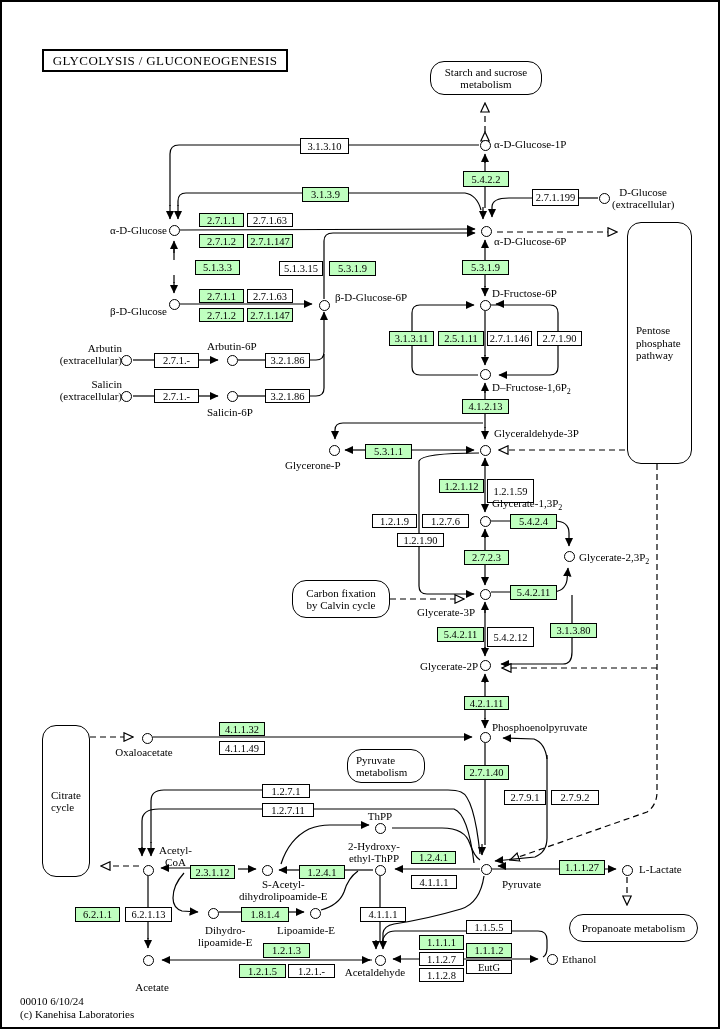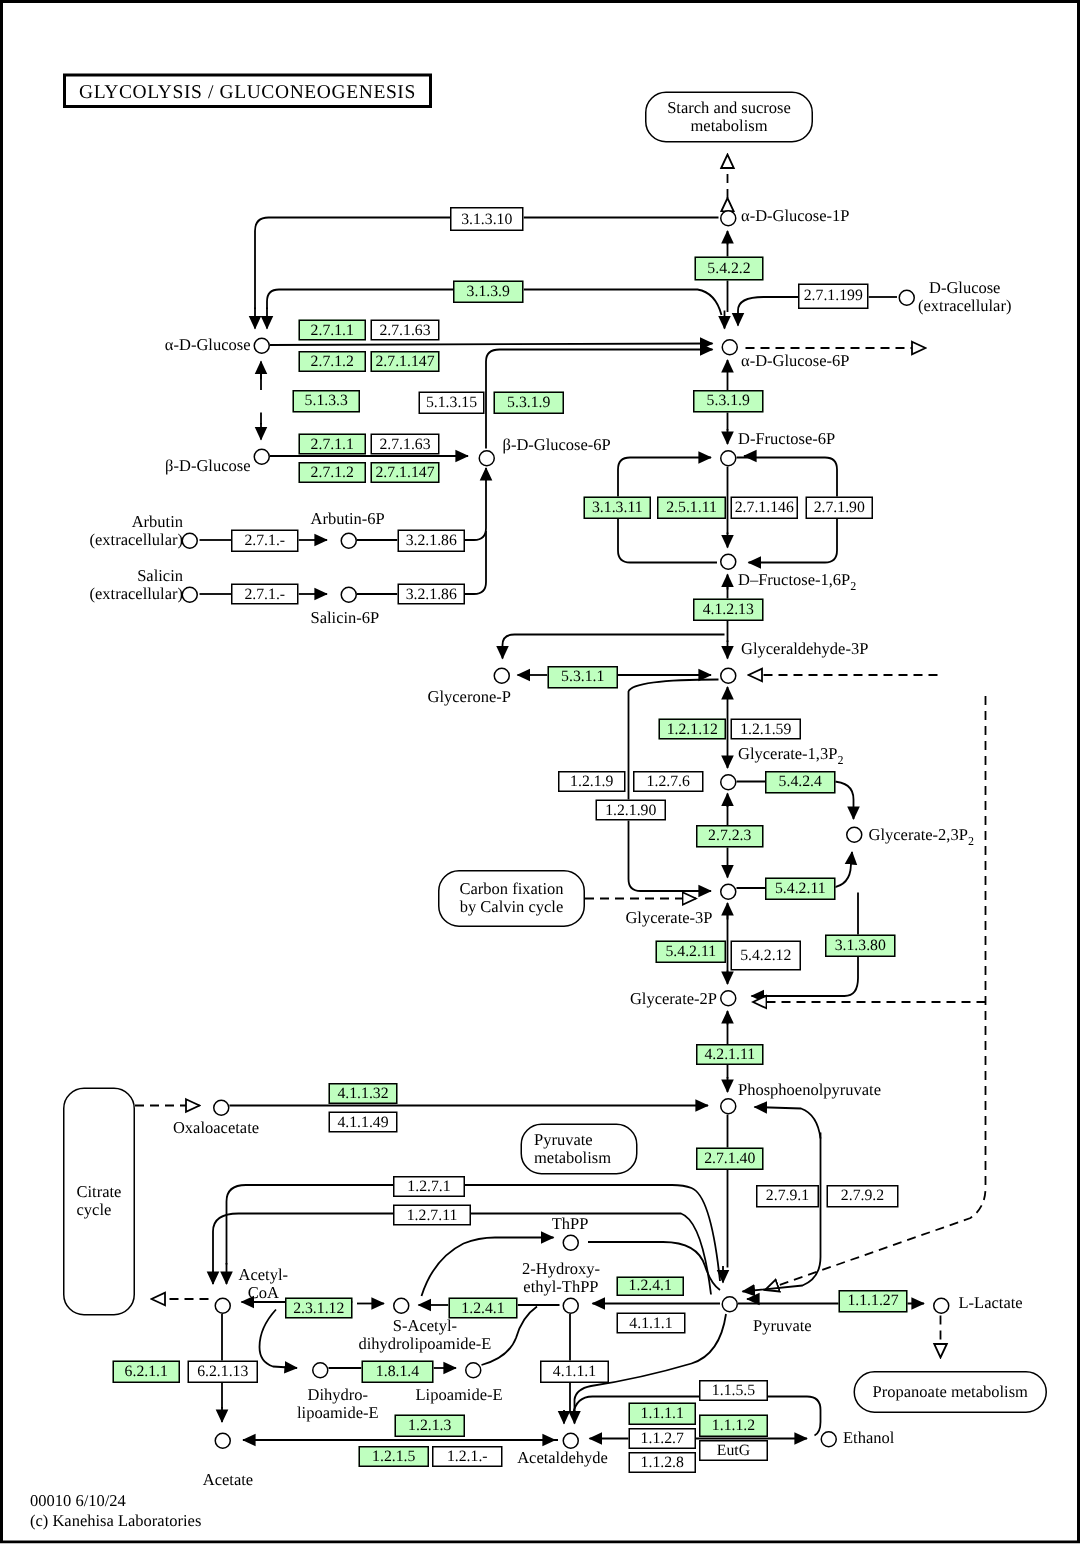--- a/index.html
+++ b/index.html
@@ -164,20 +164,25 @@
 
   <div class="footer">
     <div>00010 6/10/24</div>
     <div>(c) Kanehisa Laboratories</div>
   </div>
 
 <div class="pbox" style="left: 428px; top: 59px; width: 112px; height: 34px;">
       <div>Starch and sucrose</div>
       <div>metabolism</div>
     </div>
+    <div class="pbox left" style="left: 625px; top: 220px; width: 65px; height: 242px;">
+      <div>Pentose</div>
+      <div>phosphate</div>
+      <div>pathway</div>
+    </div>
     <div class="pbox" style="left: 290px; top: 578px; width: 98px; height: 38px;">
       <div>Carbon fixation</div>
       <div>by Calvin cycle</div>
     </div>
     <div class="pbox left" style="left: 345px; top: 747px; width: 78px; height: 34px;">
       <div>Pyruvate</div>
       <div>metabolism</div>
     </div>
     <div class="pbox left" style="left: 40px; top: 723px; width: 48px; height: 152px;">
       <div>Citrate</div>
@@ -206,21 +211,21 @@
     <div class="ebox hl" style="left: 436px; top: 329px; width: 46px; height: 15px;">2.5.1.11</div>
     <div class="ebox" style="left: 485px; top: 329px; width: 45px; height: 15px;">2.7.1.146</div>
     <div class="ebox" style="left: 535px; top: 329px; width: 45px; height: 15px;">2.7.1.90</div>
     <div class="ebox" style="left: 152px; top: 351px; width: 45px; height: 15px;">2.7.1.-</div>
     <div class="ebox" style="left: 263px; top: 351px; width: 45px; height: 15px;">3.2.1.86</div>
     <div class="ebox" style="left: 152px; top: 387px; width: 45px; height: 14px;">2.7.1.-</div>
     <div class="ebox" style="left: 263px; top: 387px; width: 45px; height: 14px;">3.2.1.86</div>
     <div class="ebox hl" style="left: 460px; top: 397px; width: 47px; height: 15px;">4.1.2.13</div>
     <div class="ebox hl" style="left: 363px; top: 442px; width: 47px; height: 15px;">5.3.1.1</div>
     <div class="ebox hl" style="left: 437px; top: 477px; width: 45px; height: 14px;">1.2.1.12</div>
-    <div class="ebox" style="left: 485px; top: 477px; width: 47px; height: 14px;">1.2.1.59</div>
+    <div class="ebox" style="left: 485px; top: 477px; width: 47px; height: 24px;">1.2.1.59</div>
     <div class="ebox" style="left: 370px; top: 512px; width: 45px; height: 14px;">1.2.1.9</div>
     <div class="ebox" style="left: 420px; top: 512px; width: 47px; height: 14px;">1.2.7.6</div>
     <div class="ebox hl" style="left: 508px; top: 512px; width: 47px; height: 15px;">5.4.2.4</div>
     <div class="ebox" style="left: 395px; top: 531px; width: 47px; height: 14px;">1.2.1.90</div>
     <div class="ebox hl" style="left: 462px; top: 548px; width: 45px; height: 15px;">2.7.2.3</div>
     <div class="ebox hl" style="left: 508px; top: 583px; width: 47px; height: 15px;">5.4.2.11</div>
     <div class="ebox hl" style="left: 435px; top: 625px; width: 47px; height: 15px;">5.4.2.11</div>
     <div class="ebox" style="left: 485px; top: 625px; width: 47px; height: 20px;">5.4.2.12</div>
     <div class="ebox hl" style="left: 548px; top: 621px; width: 47px; height: 15px;">3.1.3.80</div>
     <div class="ebox hl" style="left: 462px; top: 694px; width: 45px; height: 14px;">4.2.1.11</div>

